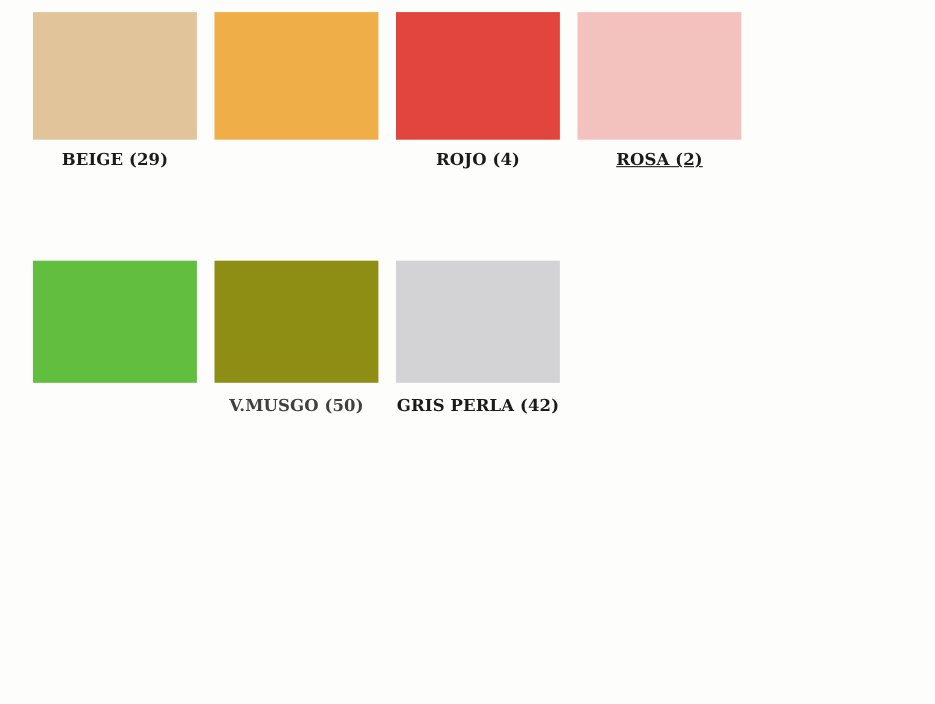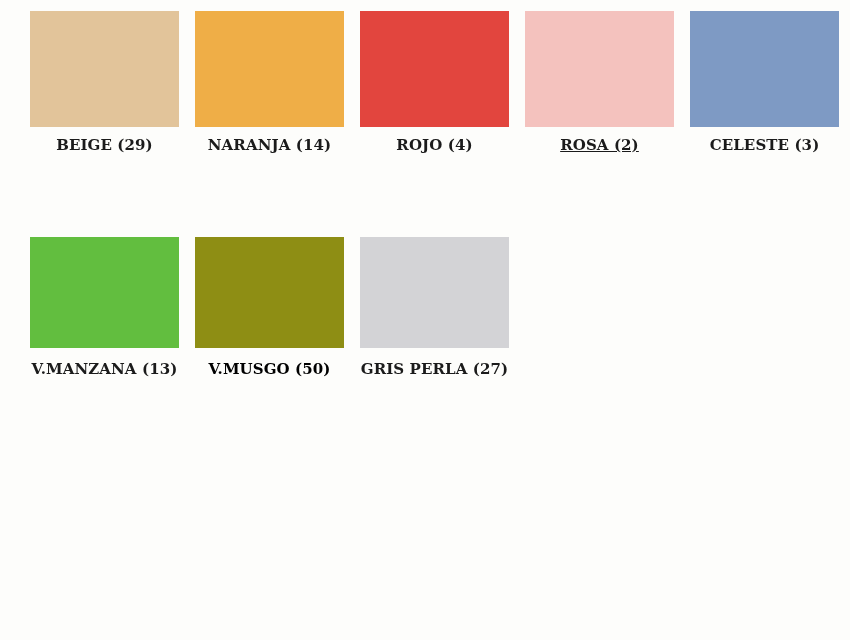--- a/index.html
+++ b/index.html
@@ -90,54 +90,48 @@
   <div class="swatch-row" id="swatch-row-1">
     <div id="row-1-offset"></div>
 
     <div class="swatch-cell">
       <div class="swatch-chip" style="background-color: rgb(226, 196, 154);"></div>
       <div class="swatch-label" style="color: rgb(27, 27, 27);">BEIGE (29)</div>
     </div>
 
     <div class="swatch-cell">
       <div class="swatch-chip" style="background-color: rgb(239, 174, 71);"></div>
-      <div class="swatch-label" style="color: rgb(27, 27, 27);">NARANJA (14)</div>
     </div>
 
     <div class="swatch-cell">
       <div class="swatch-chip" style="background-color: rgb(226, 69, 62);"></div>
       <div class="swatch-label" style="color: rgb(27, 27, 27);">ROJO (4)</div>
     </div>
 
     <div class="swatch-cell">
       <div class="swatch-chip" style="background-color: rgb(244, 194, 190);"></div>
       <div class="swatch-label" style="color: rgb(27, 27, 27); text-decoration: underline;">ROSA (2)</div>
     </div>
 
-    <div class="swatch-cell">
-      <div class="swatch-chip" style="background-color: rgb(126, 154, 196);"></div>
-      <div class="swatch-label" style="color: rgb(27, 27, 27);">CELESTE (3)</div>
-    </div>
   </div>
 
   <div class="swatch-row" id="swatch-row-2">
     <div id="row-2-offset"></div>
 
     <div class="swatch-cell">
       <div class="swatch-chip" style="background-color: rgb(98, 190, 63);"></div>
-      <div class="swatch-label" style="color: rgb(27, 27, 27);">V.MANZANA (13)</div>
     </div>
 
     <div class="swatch-cell">
       <div class="swatch-chip" style="background-color: rgb(142, 142, 20);"></div>
-      <div class="swatch-label" style="color: #000000;">V.MUSGO (50)</div>
+      <div class="swatch-label" style="color: #404040;">V.MUSGO (50)</div>
     </div>
 
 
     <div class="swatch-cell">
       <div class="swatch-chip" style="background-color: rgb(211, 211, 214);"></div>
-      <div class="swatch-label" style="color: rgb(27, 27, 27);">GRIS PERLA (27)</div>
+      <div class="swatch-label" style="color: rgb(27, 27, 27);">GRIS PERLA (42)</div>
     </div>
 
     <div class="spacer-cell"></div>
   </div>
 
 </div>
 
 </body></html>

